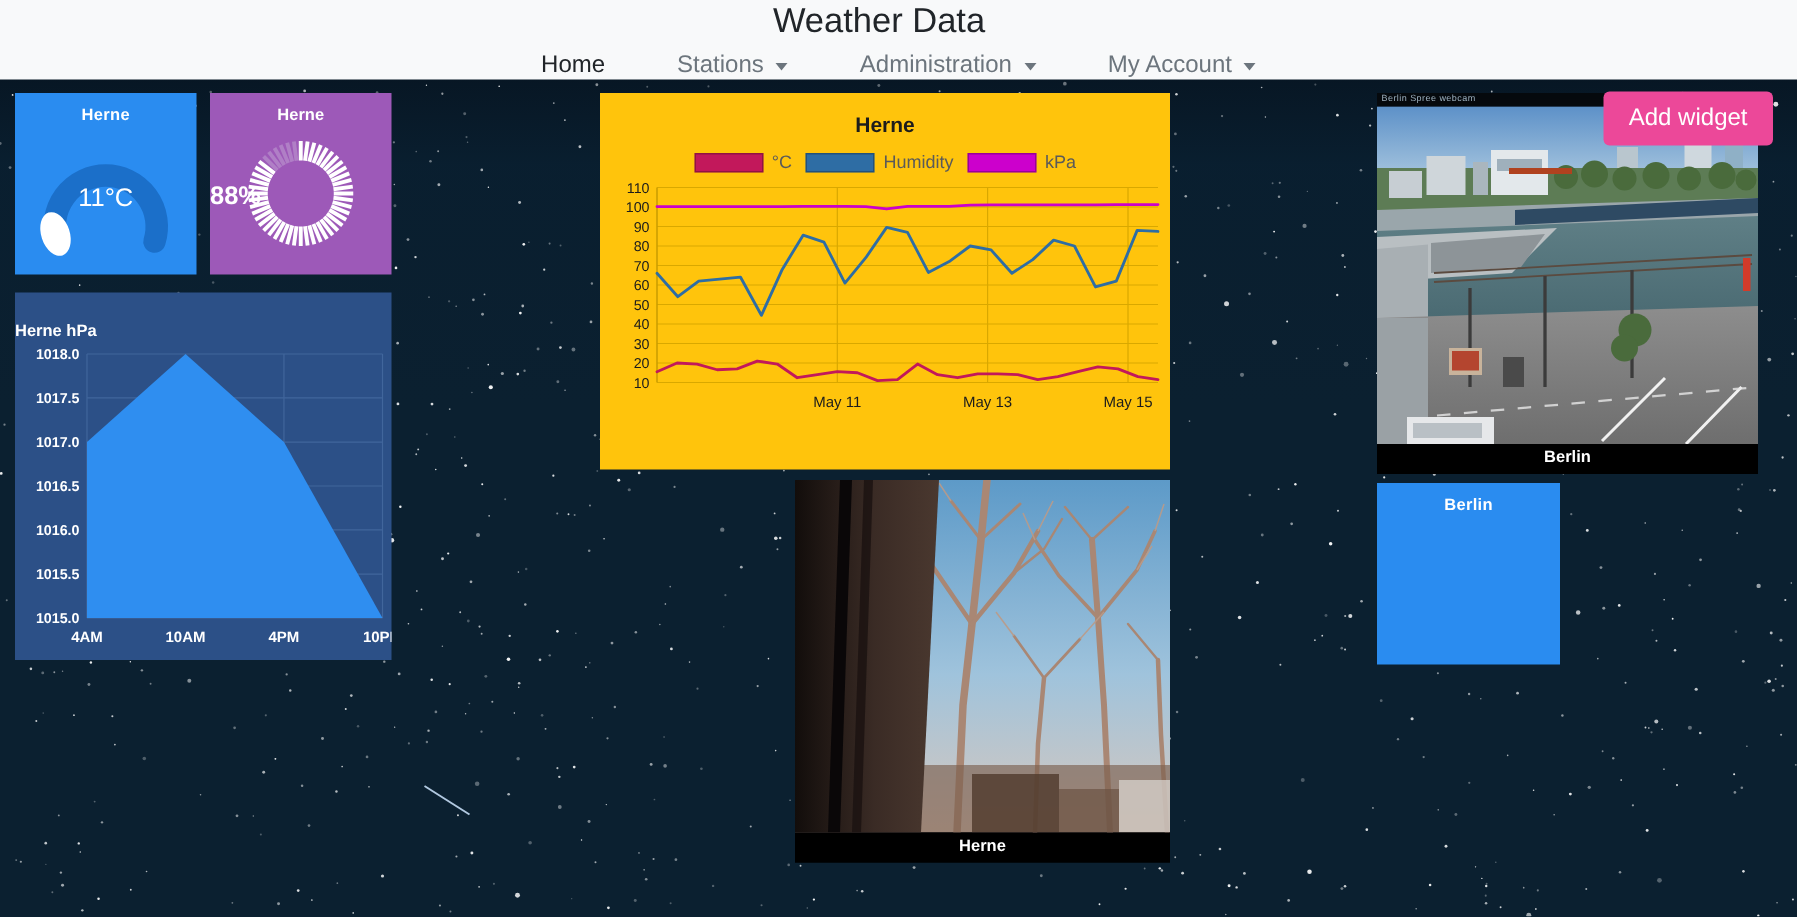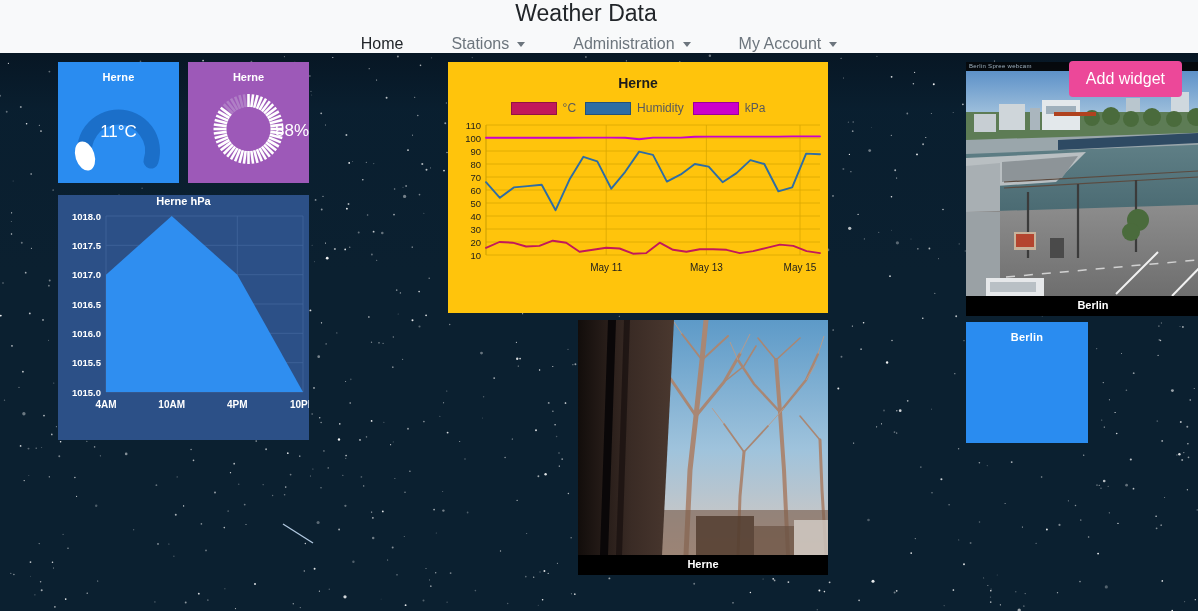--- a/index.html
+++ b/index.html
@@ -45,42 +45,42 @@
     width:0;height:0;border-left:4px solid transparent;border-right:4px solid transparent;
     border-top:5px solid currentColor; display:inline-block; margin-left:2px;
   }
   .add-widget {
     margin-left:auto; background:#ec4899; color:#fff; border:none;
     font-size:16px; padding:9px 17px; border-radius:4px; cursor:pointer;
     font-family:"Liberation Sans", sans-serif;
   }
 
   
-  .widget { position:absolute; z-index:5;margin-left:48px; }
+  .widget { position:absolute; z-index:5; }
 
   
   .gauge { background:#2a8cf0; color:#fff; }
   .gauge .wtitle { text-align:center; font-size:11px; font-weight:bold; padding-top:9px; letter-spacing:.2px; }
   .gauge .dial { position:relative; width:100%; height:calc(100% - 26px); }
   .gauge .dial svg { position:absolute; inset:0; width:100%; height:100%; }
   .gauge .val {
     position:absolute; width:100%; text-align:center; font-size:17px;
     top:52%; transform:translateY(-50%);
   }
 
   
   .hum { background:#9d59b8; color:#fff; }
   .hum .wtitle { text-align:center; font-size:11px; font-weight:bold; padding-top:9px; }
   .hum .dial { position:relative; width:100%; height:calc(100% - 26px); }
   .hum .dial svg { position:absolute; inset:0; width:100%; height:100%; }
-  .hum .val { position:absolute; width:100%; text-align:right; font-size:17px; top:50%; transform:translateY(-50%); }
+  .hum .val { position:absolute; width:100%; text-align:left; font-size:17px; top:50%; transform:translateY(-50%);font-weight:bold; }
 
   
   .area { background:#2c5087; color:#fff; }
-  .area .wtitle { text-align:center; font-size:11px; font-weight:bold; padding-top:0; }
+  .area .wtitle { text-align:left; font-size:11px; font-weight:bold; padding-top:20px; }
   .area .plot { position:relative; width:100%; height:calc(100% - 26px); }
   .area .plot svg { position:absolute; inset:0; width:100%; height:100%; }
 
   
   .lines { background:#ffc40c; color:#222; }
   .lines .wtitle { text-align:center; font-size:14px; font-weight:bold; padding-top:13px; color:#1c1c1c; }
   .lines .legend { display:flex; justify-content:center; align-items:center; gap:9px; margin-top:10px; }
   .lines .legend .grp { display:flex; align-items:center; gap:6px; }
   .lines .legend .sw { width:46px; height:13px; border:1px solid rgba(0,0,0,.25); }
   .lines .legend .lb { font-size:12px; color:#5a5a5a; }

